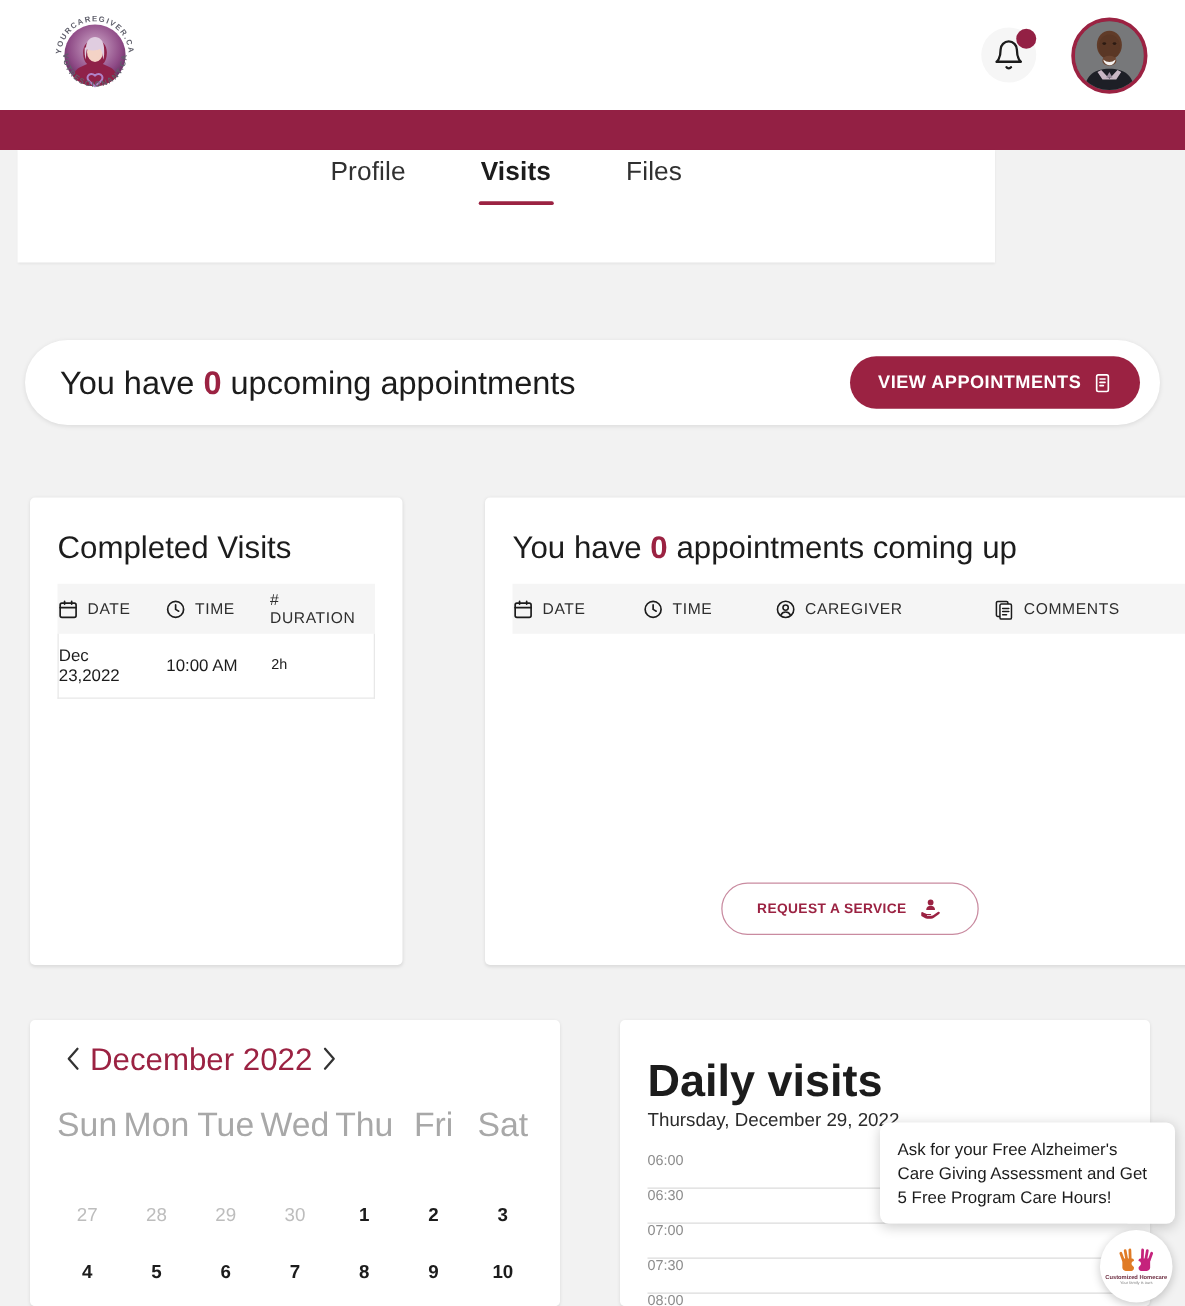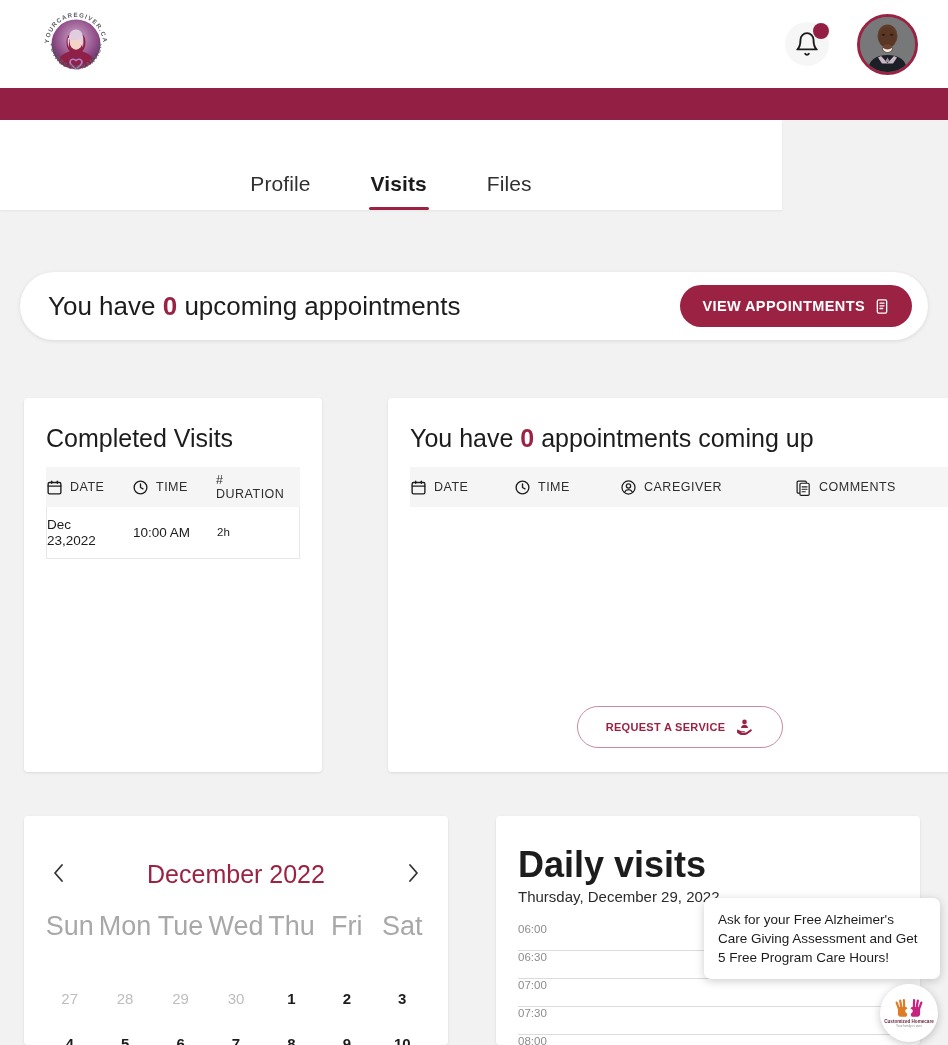--- a/index.html
+++ b/index.html
@@ -42,23 +42,23 @@
   .avatar svg { display: block; }
 
   
   .band {
     position: absolute; top: 88px; left: 0; width: 948px; height: 32px;
     background: #932044;
   }
 
   
   .tabs-bar {
-    position: absolute; top: 120px; left: 0; width: 782px; height: 90px;
+    position: absolute; top: 120px; left: 14px; width: 782px; height: 90px;
     background: #ffffff;
-    display: flex; align-items: flex-end; justify-content: center; gap: 56px;
+    display: flex; align-items: flex-start; justify-content: center; gap: 56px;
     box-shadow: 0 1px 2px rgba(0,0,0,0.06);
   }
   .tab {
     position: relative; font-size: 21px; color: #303030; padding: 6px 2px 14px;
     cursor: pointer; letter-spacing: .1px;
   }
   .tab.active { font-weight: bold; color: #1c1c1c; }
   .tab.active::after {
     content: ""; position: absolute; left: 0; right: 0; bottom: 0;
     height: 3px; background: #9B2242; border-radius: 2px;
@@ -121,22 +121,22 @@
     background: #ffffff; color: #9B2242; border: 1px solid #c98ba0;
     border-radius: 22px; height: 42px; padding: 0 28px;
     font-family: "Liberation Sans", sans-serif;
     font-size: 11px; font-weight: bold; letter-spacing: .3px;
     display: inline-flex; align-items: center; gap: 10px; cursor: pointer;
   }
 
   
   #card-calendar { top: 816px; left: 24px; width: 424px; height: 229px; }
   .cal-head {
-    display: flex; align-items: center; justify-content: space-between;
-    padding: 44px 22px 0 22px;
+    display: flex; align-items: center; justify-content: flex-start;
+    padding: 18px 22px 0 22px;
   }
   .cal-nav {
     font-size: 26px; color: #333; cursor: pointer; line-height: 1;
     background: none; border: none; font-family: "Liberation Sans", sans-serif;
     padding: 0 6px;
   }
   .cal-month { font-size: 25px; color: #9B2242; }
   .cal-grid {
     display: grid; grid-template-columns: repeat(7, 1fr);
     padding: 0 18px; margin-top: 16px; text-align: center;

